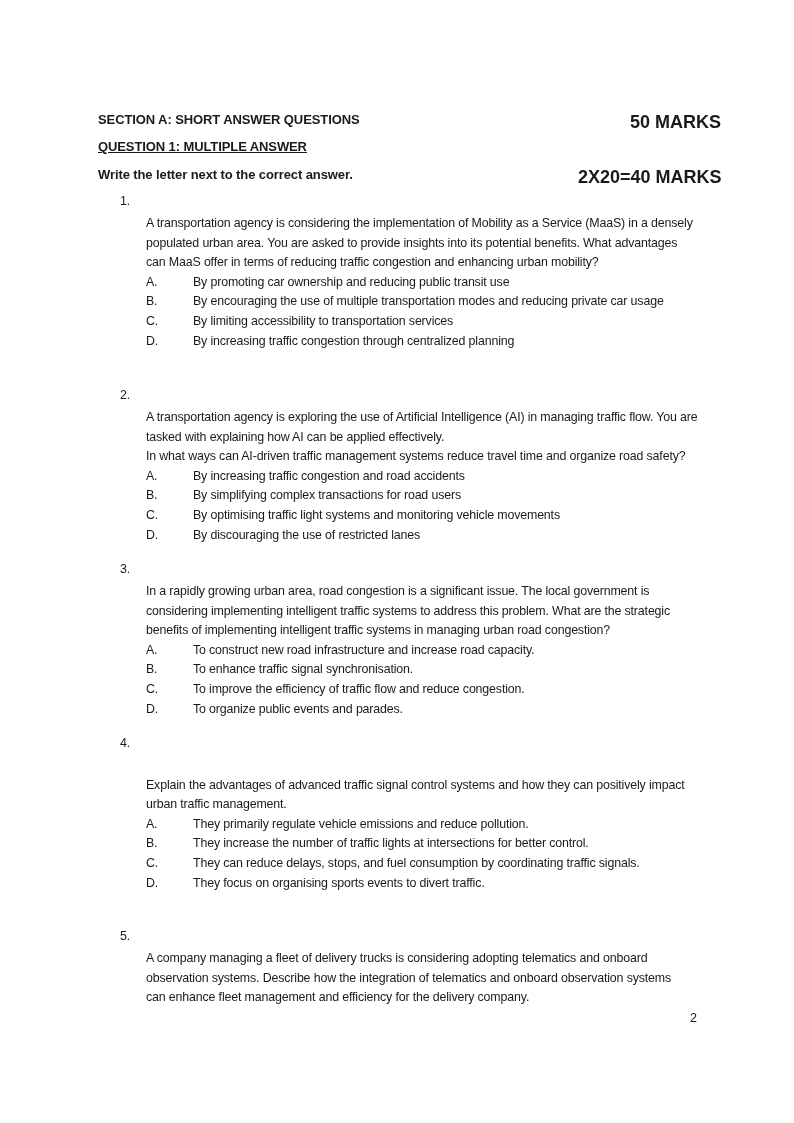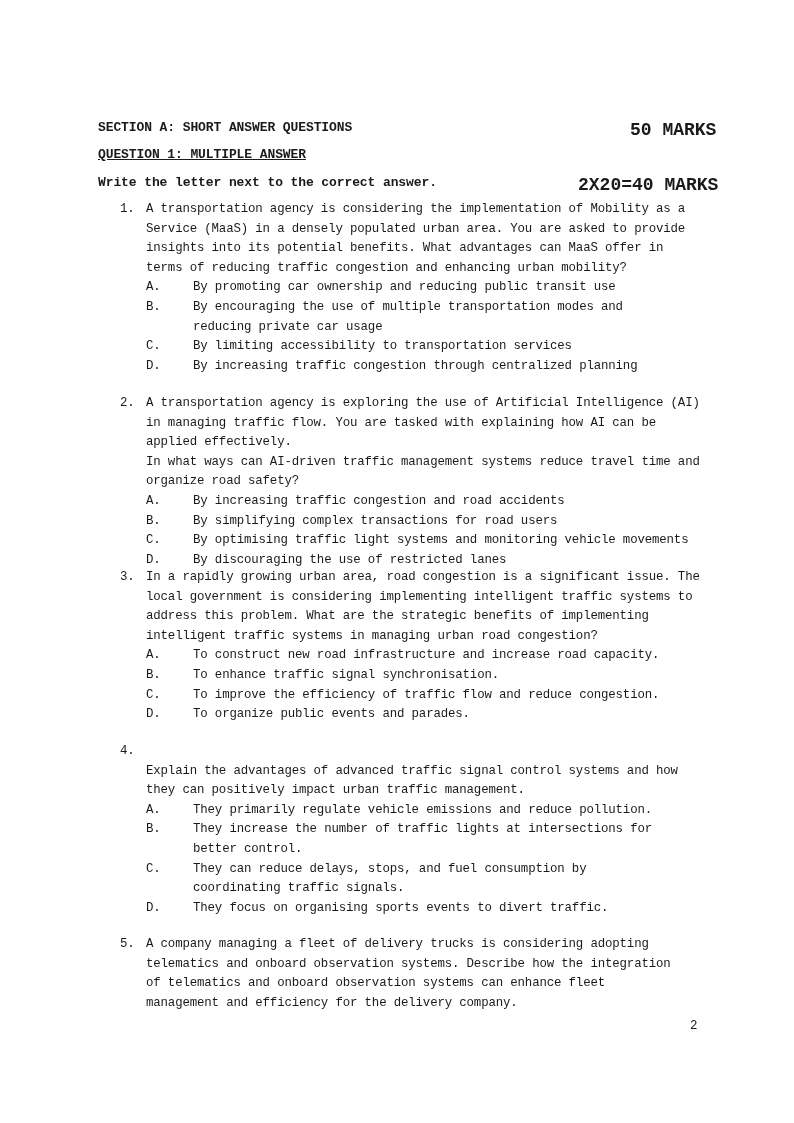--- a/index.html
+++ b/index.html
@@ -1,25 +1,25 @@
 <!DOCTYPE html>
 <html><head>
 <meta charset="utf-8">
 <style>
   html, body { margin: 0; padding: 0; background: #ffffff; }
   body { width: 794px; height: 1123px; position: relative; overflow: hidden;
          font-family: "Liberation Sans", "DejaVu Sans", sans-serif; color: #1a1a1a; }
-  .page { position: absolute; left: 0; top: 16px; width: 794px; height: 1037px; font-family: Liberation Mono, monospace; }
+  .page { position: absolute; left: 0; top: 8px; width: 794px; height: 1037px; }
   .hdr { position: absolute; left: 98px; font-weight: bold; font-size: 13px; letter-spacing: -0.1px; }
   .hdr-right { position: absolute; font-weight: bold; font-size: 18px; }
   .u { text-decoration: underline; }
   .q { position: absolute; left: 120px; width: 580px; font-size: 12.4px; line-height: 19.6px; letter-spacing: -0.15px; }
   .q-row { display: flex; }
   .q-num { width: 26px; flex: none; }
-  .q-text { flex: 1; }
+  .q-text { flex: 1; margin-top: 22px; }
   .opt { display: flex; margin-left: 26px; }
   .opt-letter { width: 47px; flex: none; }
   .opt-text { flex: 1; }
   .pagenum { position: absolute; left: 690px; top: 1003px; font-size: 12.5px; }
 </style>
 </head>
 <body>
 
 <div class="page">
 

